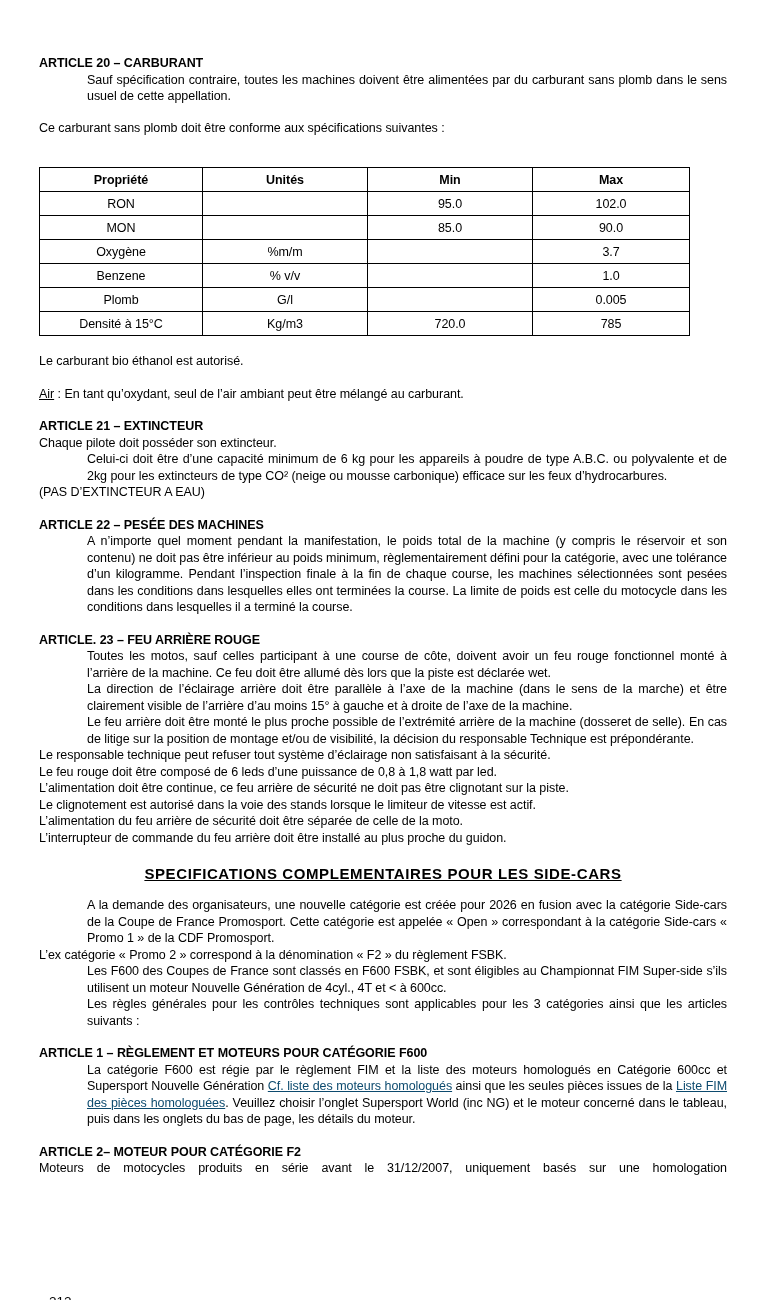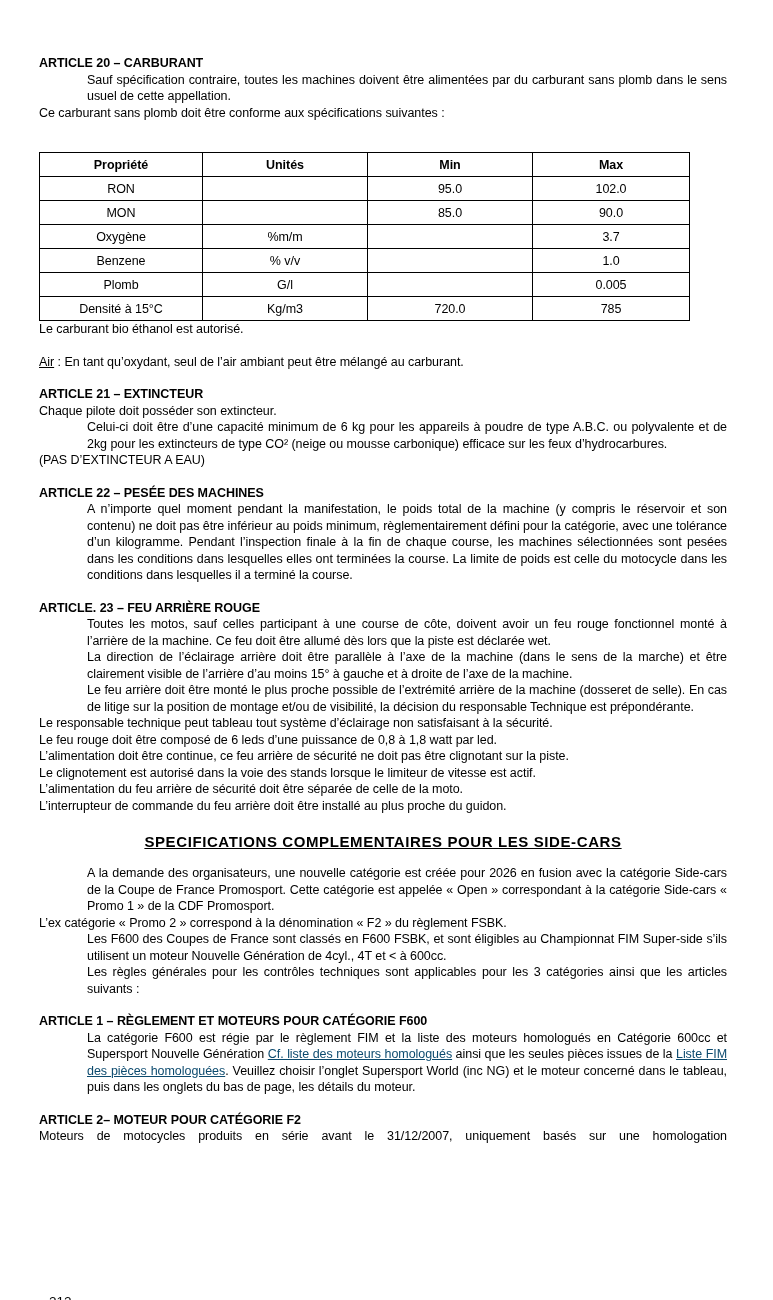--- a/index.html
+++ b/index.html
@@ -18,23 +18,23 @@
     position: absolute; inset: 0;
     padding: 55px 46px 0 39px;
     box-sizing: border-box;
     letter-spacing: -0.05px;
   }
   .h { font-weight: 700; margin: 0; }
   .p { margin: 0; }
   .j { text-align: justify; margin-left: 48px; }
   .jl { text-align: justify; text-align-last: justify; }
   .mt14 { margin-top: 14px; }
-  .mt15 { }
+  .mt15 { margin-top: 15px; }
   .mt16 { margin-top: 16px; }
-  .mt17 { }
+  .mt17 { margin-top: 17px; }
   .b { font-weight: 400; }
   .u { text-decoration: underline; margin-top: 24px; }
   a.ref { color: #0c4a6e; text-decoration: underline; cursor: pointer; }
 
   table.spec {
     border-collapse: collapse;
     width: 650px;
     margin-top: 31px;
     table-layout: fixed;
   }
@@ -143,21 +143,21 @@
   <p class="p j">Celui-ci doit être d’une capacité minimum de 6 kg pour les appareils à poudre de type A.B.C. ou polyvalente et de 2kg pour les extincteurs de type CO² (neige ou mousse carbonique) efficace sur les feux d’hydrocarbures.</p>
   <p class="p">(PAS D’EXTINCTEUR A EAU)</p>
 
   <p class="h mt16">ARTICLE 22 – PESÉE DES MACHINES</p>
   <p class="p j">A n’importe quel moment pendant la manifestation, le poids total de la machine (y compris le réservoir et son contenu) ne doit pas être inférieur au poids minimum, règlementairement défini pour la catégorie, avec une tolérance d’un kilogramme. Pendant l’inspection finale à la fin de chaque course, les machines sélectionnées sont pesées dans les conditions dans lesquelles elles ont terminées la course. La limite de poids est celle du motocycle dans les conditions dans lesquelles il a terminé la course.</p>
 
   <p class="h mt16">ARTICLE. 23 – FEU ARRIÈRE ROUGE</p>
   <p class="p j">Toutes les motos, sauf celles participant à une course de côte, doivent avoir un feu rouge fonctionnel monté à l’arrière de la machine. Ce feu doit être allumé dès lors que la piste est déclarée wet.</p>
   <p class="p j">La direction de l’éclairage arrière doit être parallèle à l’axe de la machine (dans le sens de la marche) et être clairement visible de l’arrière d’au moins 15° à gauche et à droite de l’axe de la machine.</p>
   <p class="p j">Le feu arrière doit être monté le plus proche possible de l’extrémité arrière de la machine (dosseret de selle). En cas de litige sur la position de montage et/ou de visibilité, la décision du responsable Technique est prépondérante.</p>
-  <p class="p">Le responsable technique peut tableau tout système d’éclairage non satisfaisant à la sécurité.</p>
+  <p class="p">Le responsable technique peut refuser tout système d’éclairage non satisfaisant à la sécurité.</p>
   <p class="p">Le feu rouge doit être composé de 6 leds d’une puissance de 0,8 à 1,8 watt par led.</p>
   <p class="p">L’alimentation doit être continue, ce feu arrière de sécurité ne doit pas être clignotant sur la piste.</p>
   <p class="p">Le clignotement est autorisé dans la voie des stands lorsque le limiteur de vitesse est actif.</p>
   <p class="p">L’alimentation du feu arrière de sécurité doit être séparée de celle de la moto.</p>
   <p class="p">L’interrupteur de commande du feu arrière doit être installé au plus proche du guidon.</p>
 
   <p class="section-heading">SPECIFICATIONS COMPLEMENTAIRES POUR LES SIDE-CARS</p>
 
   <p class="p j mt14"><span>A la demande des organisateurs, une nouvelle catégorie est créée </span><span class="b">pour 2026</span><span> en fusion avec la catégorie Side-cars de la Coupe de France Promosport. Cette catégorie est appelée « Open » correspondant à la catégorie Side-cars « Promo 1 » de la CDF Promosport.</span></p>
   <p class="p">L’ex catégorie « Promo 2 » correspond à la dénomination « F2 » du règlement FSBK.</p>

